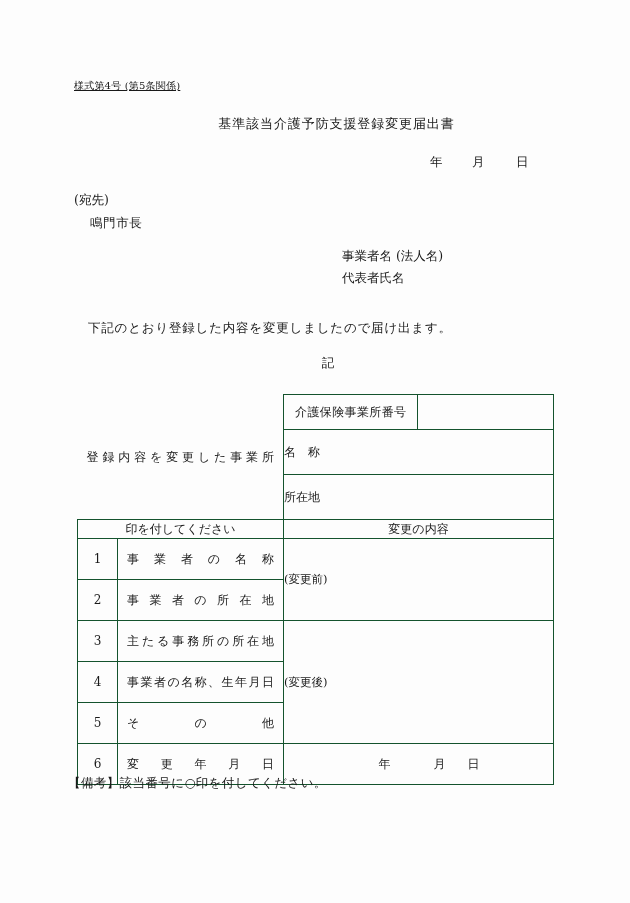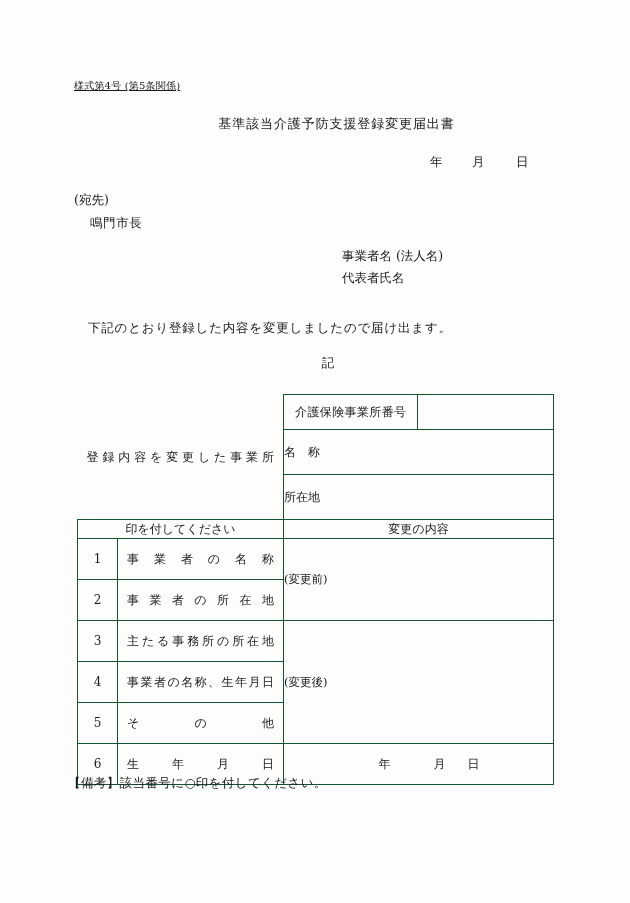--- a/index.html
+++ b/index.html
@@ -283,21 +283,21 @@
       <tr>
         <td class="h-item num-col">5</td>
         <td class="h-item item-col">
           <span class="spread">その他</span>
         </td>
       </tr>
 
       <tr>
         <td class="h-item num-col">6</td>
         <td class="h-item item-col">
-          <span class="spread">生年月日</span>
+          <span class="spread">変更年月日</span>
         </td>
         <td class="h-item date-line-cell" colspan="2">
           <span class="dt y">年</span><span class="dt m">月</span><span class="dt d">日</span>
         </td>
       </tr>
 
     </tbody>
   </table>
 
   <div class="footnote">【備考】該当番号に○印を付してください。</div>

